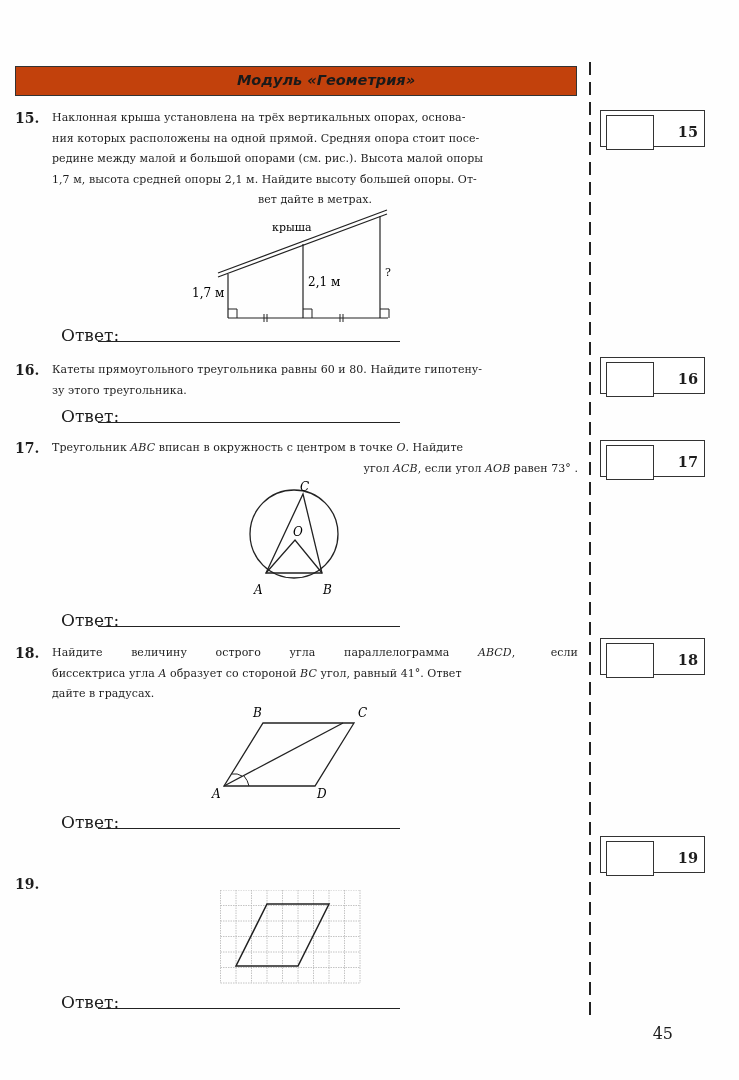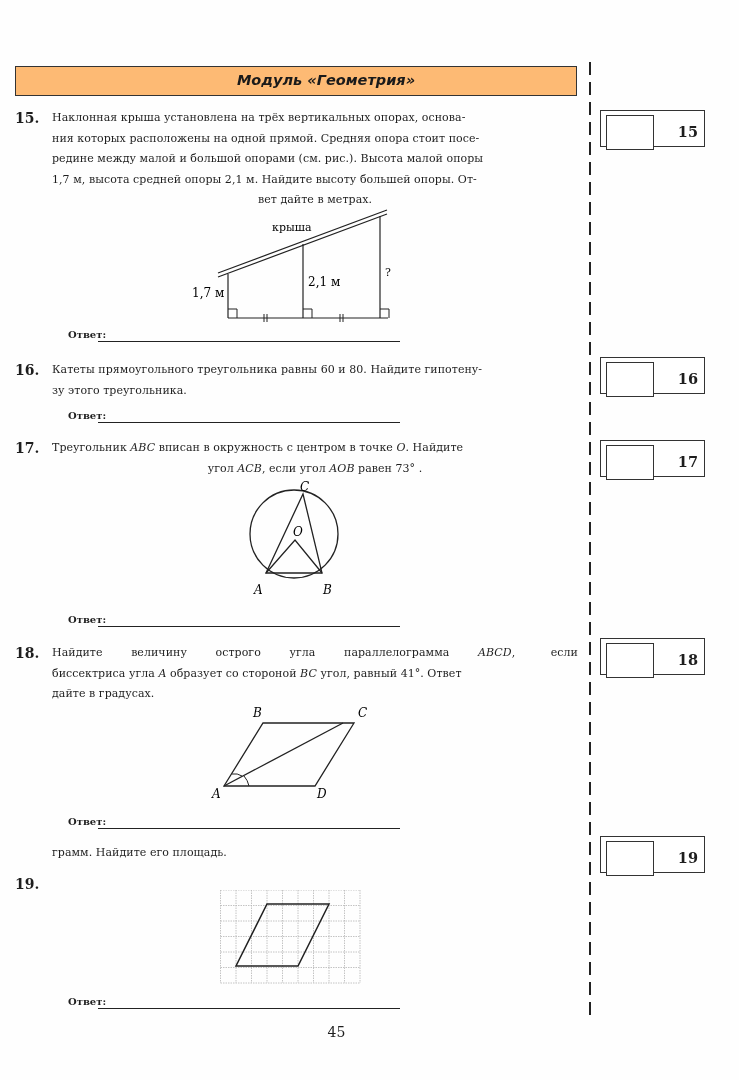--- a/index.html
+++ b/index.html
@@ -3,21 +3,21 @@
 <meta charset="utf-8">
 <style>
   * { margin: 0; padding: 0; box-sizing: border-box; }
   html, body { width: 739px; height: 1080px; background: #fefefe; overflow: hidden; }
   body { position: relative; font-family: "DejaVu Serif", "Liberation Serif", serif; color: #1e1e1e; }
 
   .abs { position: absolute; }
 
   .module-header {
     left: 15px; top: 66px; width: 562px; height: 30px;
-    border: 1.5px solid #333; background: #fdba74;
+    border: 1.5px solid #333; background: #c2410c;
   }
   .module-title {
     position: absolute; left: 0; right: 0; top: 5px; text-align: center;
     font-family: "DejaVu Sans", "Liberation Sans", sans-serif;
     font-style: italic; font-weight: bold; font-size: 14.5px; color: #1a1a1a;
     padding-left: 60px;
   }
 
   .cut-line {
     left: 589px; top: 62px; width: 2px; height: 960px;
@@ -25,28 +25,28 @@
     background-size: 2px 20px;
   }
 
   .num { left: 15px; font-weight: bold; font-size: 14px; line-height: 20px; }
   .ptext {
     left: 52px; width: 526px; font-size: 11px; line-height: 20.5px;
     text-align: justify; letter-spacing: 0.05px;
   }
   .ptext i { font-style: italic; }
 
-  .answer-label { left: 68px; font-size: 10px; line-height: 18px; font-weight: bold; }
+  .answer-label { left: 61px; font-size: 17px; line-height: 18px; }
   .answer-line { left: 98px; width: 302px; height: 0; border-bottom: 1.4px solid #222; }
 
   .ans-box { left: 600px; width: 105px; height: 37px; border: 1.4px solid #333; background: #fff; }
   .ans-input { position: absolute; left: 5px; top: 4px; width: 48px; height: 35px; border: 1.4px solid #333; background: #fff; }
   .ans-num { position: absolute; right: 6px; top: 12px; font-weight: bold; font-size: 14.5px; }
 
-  .page-number { left: 0; width: 673px; top: 1024px; text-align: center; font-size: 14px; }
+  .page-number { left: 0; width: 673px; top: 1024px; text-align: right; font-size: 16px; }
 
   svg text { font-family: "DejaVu Serif", "Liberation Serif", serif; }
 </style>
 </head>
 <body>
 
 <div class="abs module-header">
   <div class="module-title">Модуль «Геометрия»</div>
 </div>
 
@@ -106,21 +106,21 @@
 <div class="abs ans-box" style="top:357px">
   <div class="ans-input"></div>
   <div class="ans-num">16</div>
 </div>
 
 <div class="abs num" style="top:438px">17.</div>
 <div class="abs ptext" style="top:438px">
   <div>
     <span>Треугольник </span><i>ABC</i><span> вписан в окружность с центром в точке </span><i>O</i><span>. Найдите</span>
   </div>
-  <div style="text-align:center">
+  <div style="text-align:right">
     <span>угол </span><i>ACB</i><span>, если угол </span><i>AOB</i><span> равен 73° .</span>
   </div>
 </div>
 
 <svg class="abs" style="left:240px; top:478px" width="110" height="125">
   <circle cx="54" cy="56" r="44" fill="none" stroke="#222" stroke-width="1.3"></circle>
   <polygon points="26,95 63,16 82,95" fill="none" stroke="#222" stroke-width="1.3"></polygon>
   <polyline points="26,95 55,62 82,95" fill="none" stroke="#222" stroke-width="1.3"></polyline>
   <text x="60" y="13" font-size="12" font-style="italic">C</text>
   <text x="53" y="58" font-size="12" font-style="italic">O</text>
@@ -161,21 +161,20 @@
 <div class="abs answer-label" style="top:813px">Ответ:</div>
 <div class="abs answer-line" style="top:828px"></div>
 
 <div class="abs ans-box" style="top:638px">
   <div class="ans-input"></div>
   <div class="ans-num">18</div>
 </div>
 
 <div class="abs num" style="top:874px">19.</div>
 <div class="abs ptext" style="top:843px">
-  <div style="text-align:left">грамм. Найдите его площадь.</div>
 </div>
 
 <svg class="abs" style="left:218px; top:890px" width="145" height="100">
   <g id="grid">
       <line x1="2.5" x2="2.5" y1="0" y2="93" stroke="#b5b5b5" stroke-width="0.8" stroke-dasharray="1.5 1"></line>
       <line x1="18" x2="18" y1="0" y2="93" stroke="#b5b5b5" stroke-width="0.8" stroke-dasharray="1.5 1"></line>
       <line x1="33.5" x2="33.5" y1="0" y2="93" stroke="#b5b5b5" stroke-width="0.8" stroke-dasharray="1.5 1"></line>
       <line x1="49" x2="49" y1="0" y2="93" stroke="#b5b5b5" stroke-width="0.8" stroke-dasharray="1.5 1"></line>
       <line x1="64.5" x2="64.5" y1="0" y2="93" stroke="#b5b5b5" stroke-width="0.8" stroke-dasharray="1.5 1"></line>
       <line x1="80" x2="80" y1="0" y2="93" stroke="#b5b5b5" stroke-width="0.8" stroke-dasharray="1.5 1"></line>

